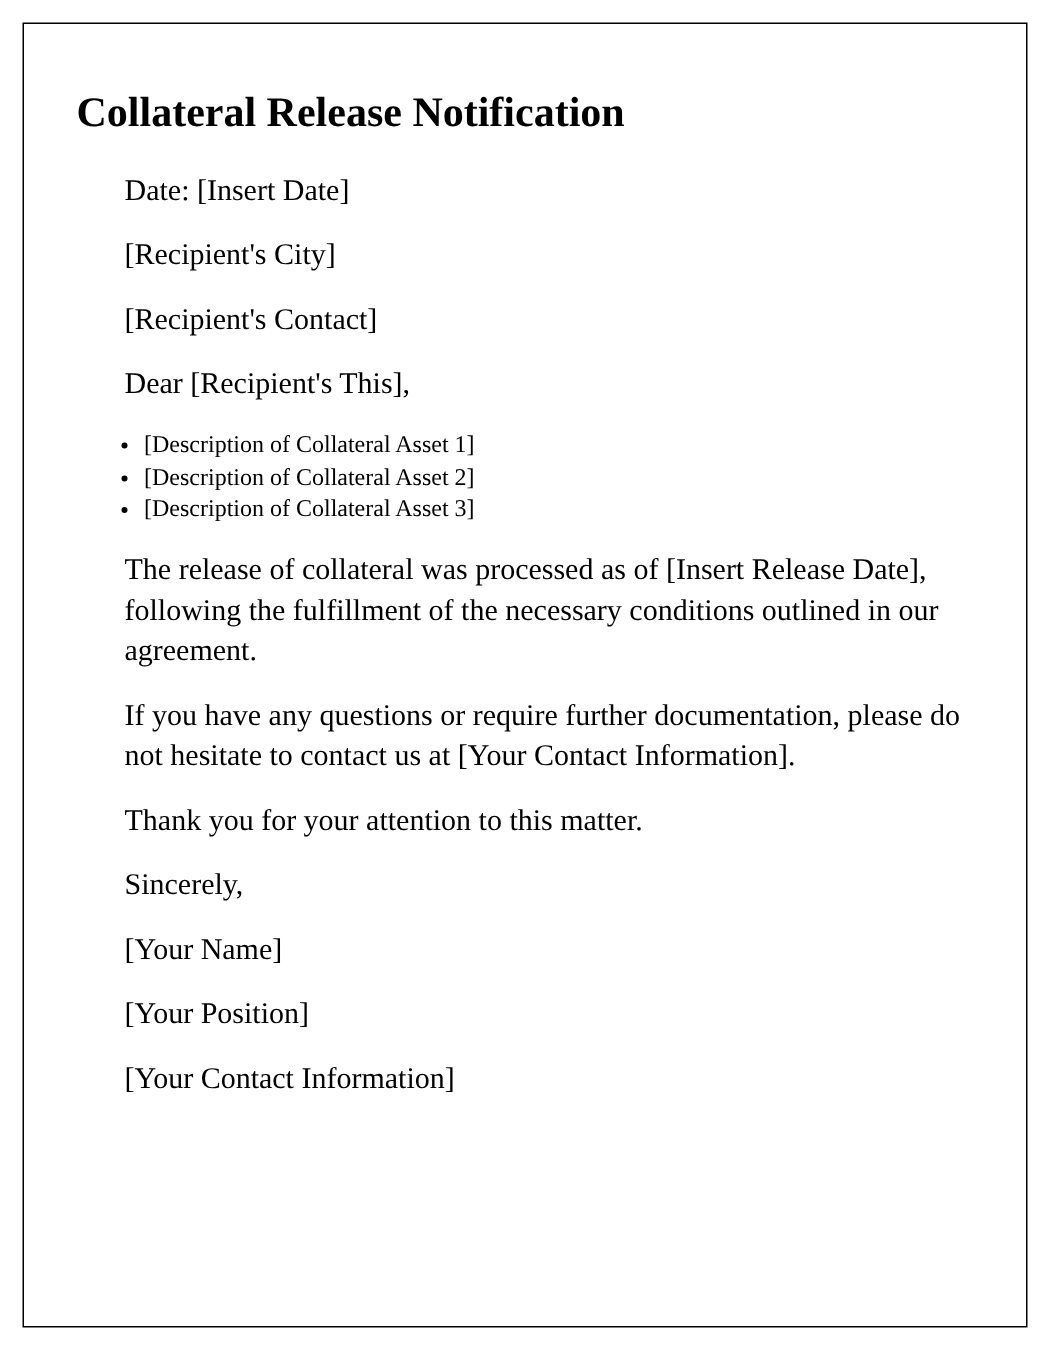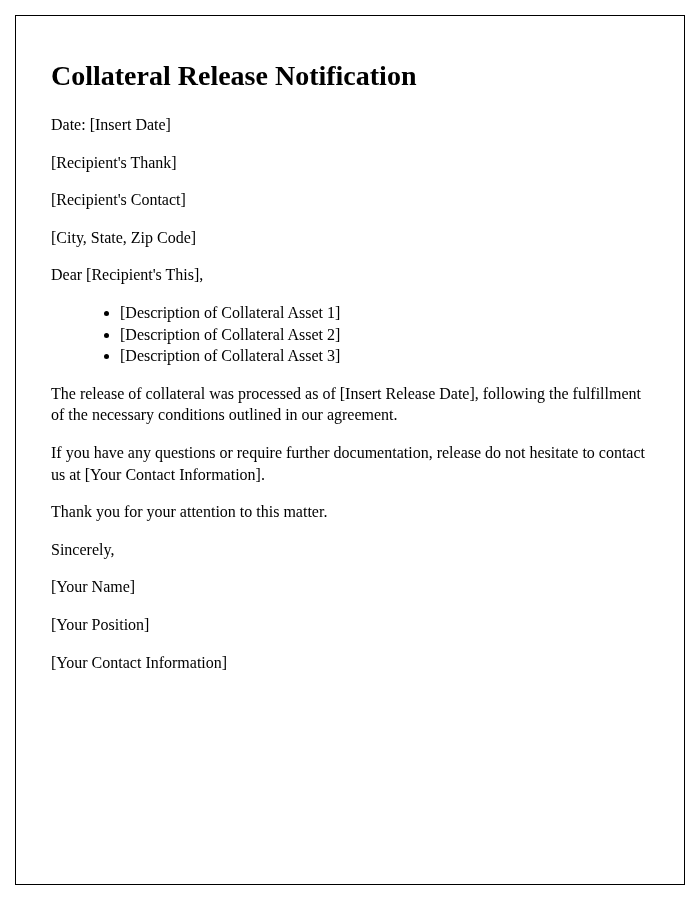--- a/index.html
+++ b/index.html
@@ -19,48 +19,48 @@
       width: 100%;
       height: 100%;
       padding: 44px 35px;
     }
     h1 {
       font-size: 28px;
       font-weight: bold;
       margin-bottom: 22px;
     }
     p {
-      font-size: 16px;
+      font-size: 20px;
       line-height: 1.35;
       margin-bottom: 16px;
+      margin-left: 32px;
     }
     ul {
-      margin-left: 69px;
+      margin-left: 45px;
       margin-bottom: 16px;
     }
     li {
       font-size: 16px;
       line-height: 1.35;
     }
   </style>
 </head>
 <body>
 
 <div class="document-frame">
   <h1>Collateral Release Notification</h1>
   <p>Date: [Insert Date]</p>
-  <p>[Recipient's Thank]</p>
+  <p>[Recipient's City]</p>
   <p>[Recipient's Contact]</p>
-  <p>[City, State, Zip Code]</p>
   <p>Dear [Recipient's This],</p>
   <ul>
     <li>[Description of Collateral Asset 1]</li>
     <li>[Description of Collateral Asset 2]</li>
     <li>[Description of Collateral Asset 3]</li>
   </ul>
   <p>The release of collateral was processed as of [Insert Release Date], following the fulfillment of the necessary conditions outlined in our agreement.</p>
-  <p>If you have any questions or require further documentation, release do not hesitate to contact us at [Your Contact Information].</p>
+  <p>If you have any questions or require further documentation, please do not hesitate to contact us at [Your Contact Information].</p>
   <p>Thank you for your attention to this matter.</p>
   <p>Sincerely,</p>
   <p>[Your Name]</p>
   <p>[Your Position]</p>
   <p>[Your Contact Information]</p>
 </div>
 
 </body></html>

